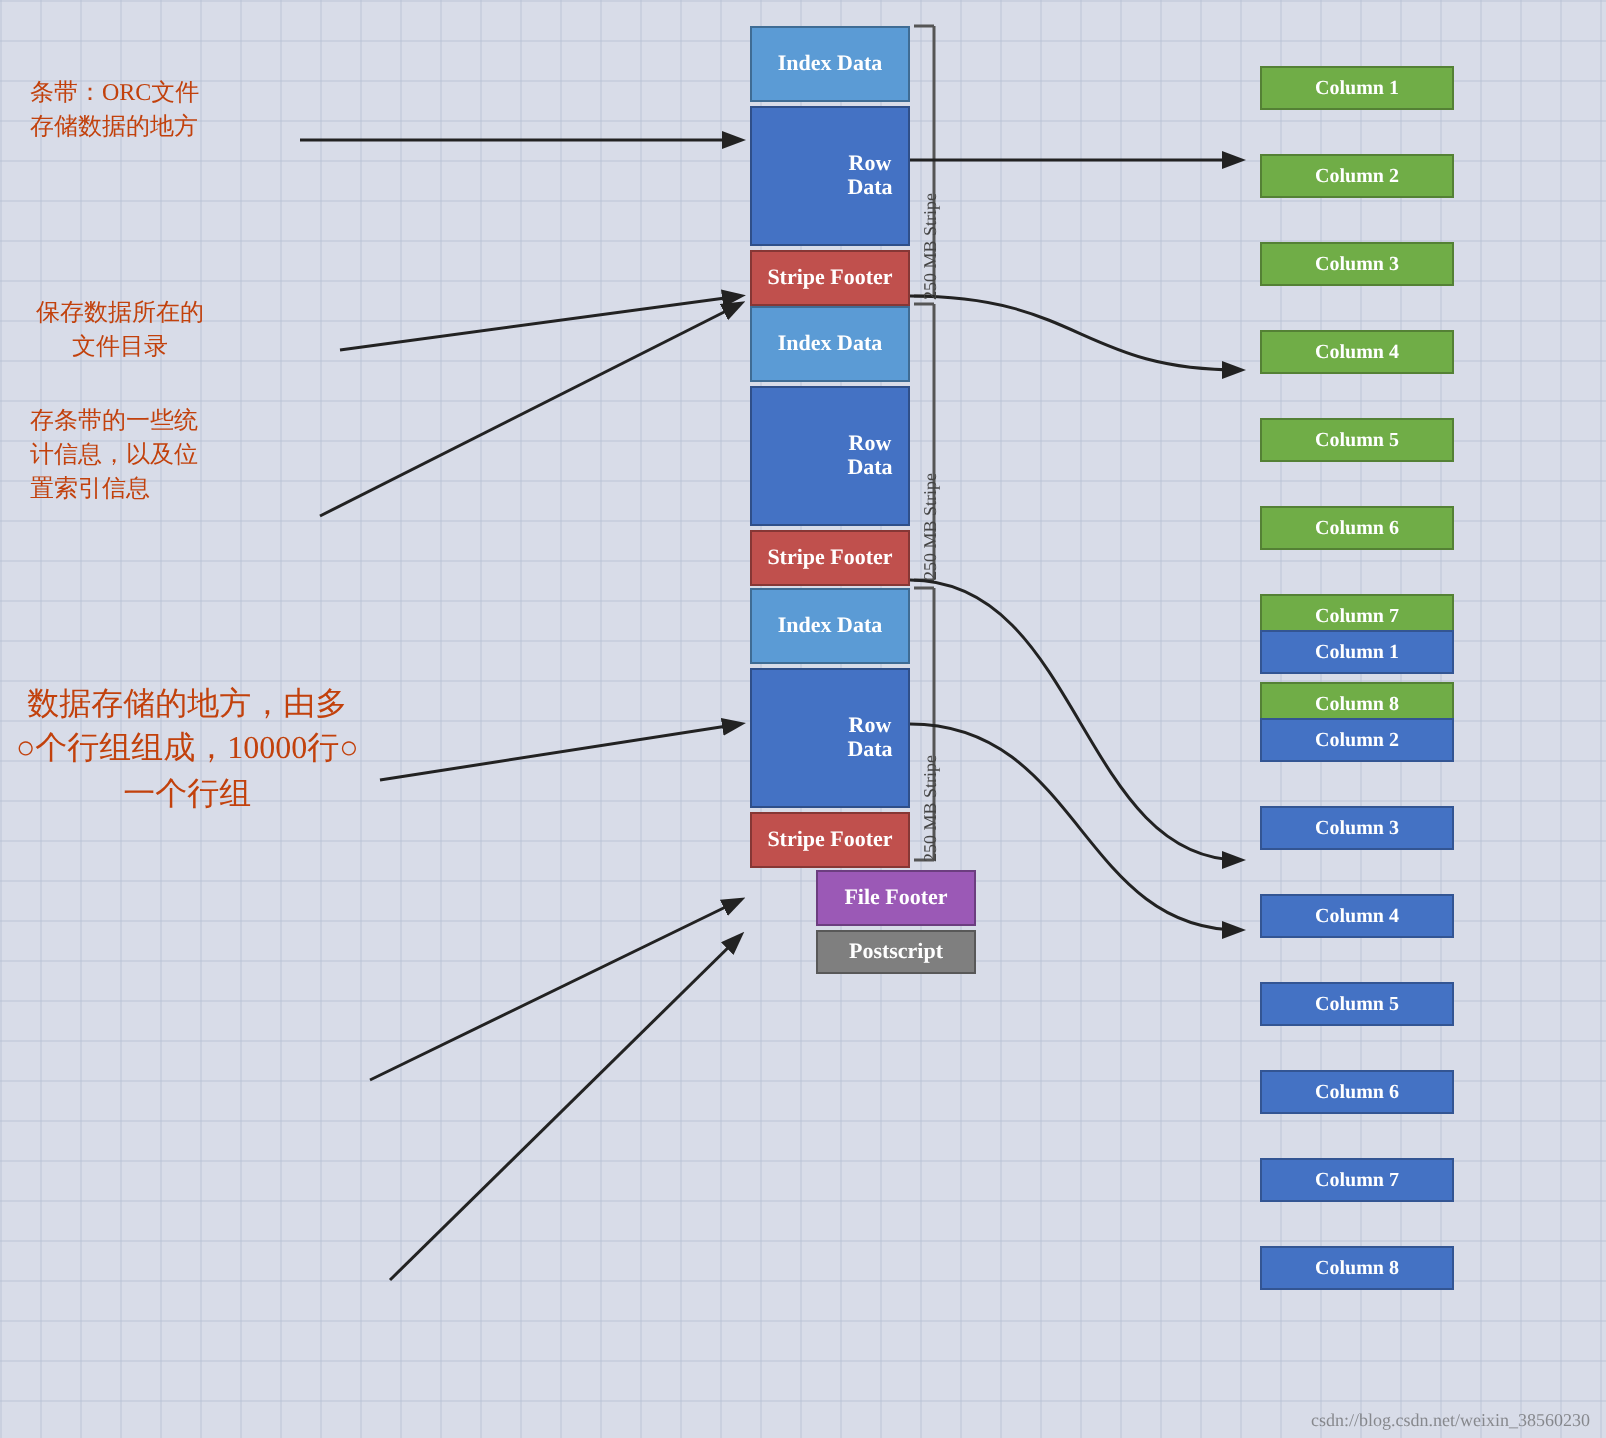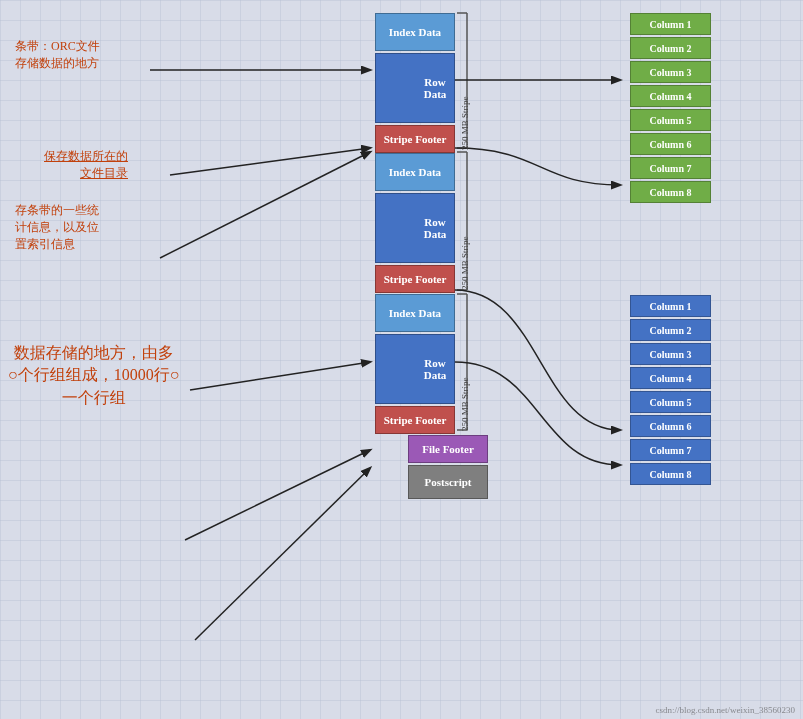--- a/index.html
+++ b/index.html
@@ -33,32 +33,33 @@
       display: flex;
       align-items: center;
       justify-content: center;
       border: 1px solid rgba(0,0,0,0.3);
     }
 
     .block-index  { background: #5b9bd5; height: 38px; }
     .block-row    { background: #4472c4; height: 70px; padding-left: 40px; }
     .block-footer { background: #c0504d; height: 28px; }
     .block-file-footer { background: #9b59b6; height: 28px; }
-    .block-postscript  { background: #7f7f7f; height: 34px; }
+    .block-postscript  { background: #7f7f7f; height: 22px; }
 
     .col-block {
-      width: 81px;
+      width: 97px;
       height: 22px;
       display: flex;
       align-items: center;
       justify-content: center;
       font-size: 10px;
       font-weight: bold;
       color: white;
       border: 1px solid rgba(0,0,0,0.25);
+      margin-top: 20px;
     }
     .col-green { background: #70ad47; }
     .col-blue  { background: #4472c4; }
 
     
     .annot {
       position: absolute;
       font-size: 12px;
       color: #c2410c;
       line-height: 1.4;
@@ -171,19 +172,19 @@
     <div class="col-block col-blue">Column 2</div>
     <div class="col-block col-blue">Column 3</div>
     <div class="col-block col-blue">Column 4</div>
     <div class="col-block col-blue">Column 5</div>
     <div class="col-block col-blue">Column 6</div>
     <div class="col-block col-blue">Column 7</div>
     <div class="col-block col-blue">Column 8</div>
   </div>
 
   <div class="annot" style="top:38px; left:15px; text-align:left;">条带：ORC文件<br>存储数据的地方</div>
-  <div class="annot" style="top:148px; left:44px; text-align:right;text-decoration:underline;">保存数据所在的<br>文件目录</div>
+  <div class="annot" style="top:148px; left:18px; text-align:center;">保存数据所在的<br>文件目录</div>
   <div class="annot" style="top:202px; left:15px; text-align:left;">存条带的一些统<br>计信息，以及位<br>置索引信息</div>
   <div class="annot" style="top:342px; left:8px; text-align:center; font-size:16px;">数据存储的地方，由多<br>○个行组组成，10000行○<br>一个行组</div>
 
   <div class="watermark">csdn://blog.csdn.net/weixin_38560230</div>
 
 </div>
 
 </body></html>

